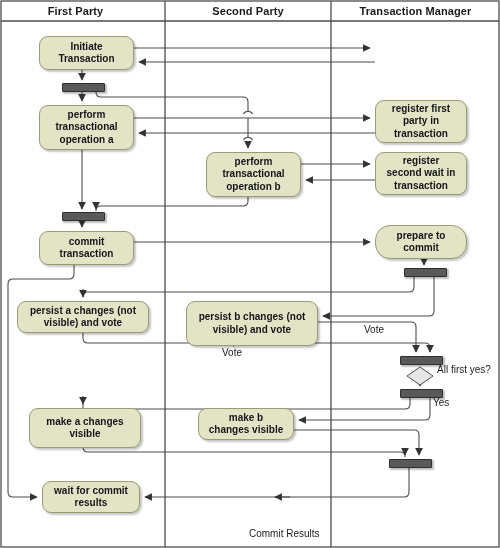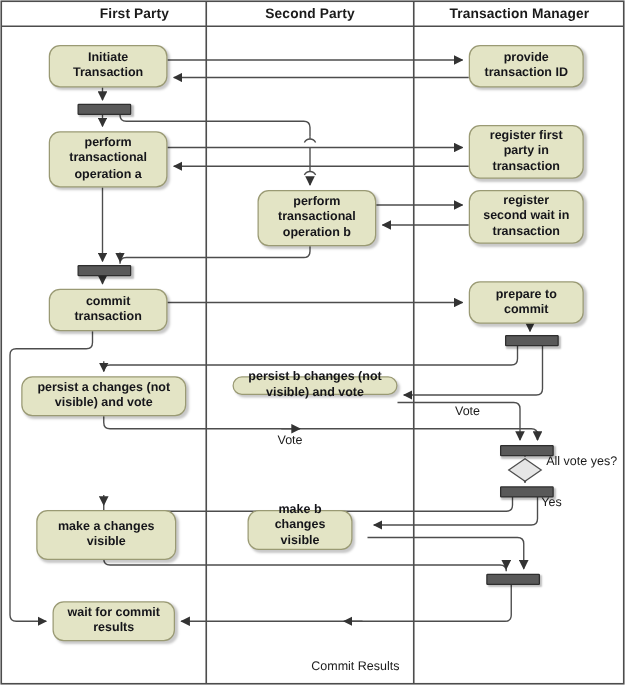--- a/index.html
+++ b/index.html
@@ -116,31 +116,27 @@
         <path d="M 409 466 L 409 492 Q 409 497 404 497 L 145 497" marker-end="url(#arrow)"></path>
         <path d="M 290 497 L 275 497" marker-end="url(#arrow)"></path>
       </g>
 
       <g>
         <polygon points="420,367 433,376 420,385 407,376" fill="#e6e6e6" stroke="#4d4d4d" stroke-width="1"></polygon>
       </g>
     </g>
   </svg>
 
-  <div class="lane-title" style="left:0px;width:151px;padding-left:32px;">First Party</div>
+  <div class="lane-title" style="left:0px;width:151px;">First Party</div>
   <div class="lane-title" style="left:331px;width:169px;">Transaction Manager</div>
   <div class="lane-title" style="left:165px;width:166px;">Second Party</div>
 
   <div class="node" style="left:39px;top:36px;width:95px;height:34px;">
     <span>Initiate
 Transaction</span>
-  </div>
-  <div class="node" style="left:375px;top:36px;width:92px;height:34px;">
-    <span>provide
-transaction ID</span>
   </div>
   <div class="node" style="left:39px;top:105px;width:95px;height:45px;">
     <span>perform
 transactional
 operation a</span>
   </div>
   <div class="node" style="left:375px;top:100px;width:92px;height:43px;">
     <span>register first
 party in
 transaction</span>
@@ -152,51 +148,51 @@
   </div>
   <div class="node" style="left:375px;top:152px;width:92px;height:43px;">
     <span>register
 second wait in
 transaction</span>
   </div>
   <div class="node" style="left:39px;top:231px;width:95px;height:34px;">
     <span>commit
 transaction</span>
   </div>
-  <div class="node" style="left:375px;top:225px;width:92px;height:34px;">
+  <div class="node" style="left:375px;top:225px;width:92px;height:34px;border-radius:15px;">
     <span>prepare to
 commit</span>
   </div>
   <div class="node" style="left:17px;top:301px;width:132px;height:32px;text-align:center;">
     <span>persist a changes (not
 visible) and vote</span>
   </div>
-  <div class="node" style="left:186px;top:301px;width:132px;height:15px;text-align:center;">
+  <div class="node" style="left:186px;top:301px;width:132px;height:45px;text-align:center;">
     <span>persist b changes (not
 visible) and vote</span>
   </div>
   <div class="node" style="left:29px;top:408px;width:112px;height:40px;">
     <span>make a changes
 visible</span>
   </div>
-  <div class="node" style="left:198px;top:408px;width:84px;height:32px;align-items:flex-end;">
+  <div class="node" style="left:198px;top:408px;width:96px;height:32px;">
     <span>make b
 changes visible</span>
   </div>
   <div class="node" style="left:42px;top:481px;width:98px;height:32px;">
     <span>wait for commit
 results</span>
   </div>
 
   <div class="bar" style="left:62px;top:83px;width:41px;height:7px;"></div>
   <div class="bar" style="left:62px;top:212px;width:41px;height:7px;"></div>
   <div class="bar" style="left:404px;top:268px;width:41px;height:7px;"></div>
   <div class="bar" style="left:400px;top:356px;width:41px;height:7px;"></div>
   <div class="bar" style="left:400px;top:389px;width:41px;height:7px;"></div>
   <div class="bar" style="left:389px;top:459px;width:41px;height:7px;"></div>
 
-  <div class="edge-label" style="left:437px;top:364px;">All vote yes?</div>
+  <div class="edge-label" style="left:437px;top:364px;">All first yes?</div>
   <div class="edge-label" style="left:364px;top:324px;">Vote</div>
   <div class="edge-label" style="left:222px;top:347px;">Vote</div>
   <div class="edge-label" style="left:433px;top:397px;">Yes</div>
   <div class="edge-label" style="left:249px;top:528px;">Commit Results</div>
 
 </div>
 
 </body></html>

